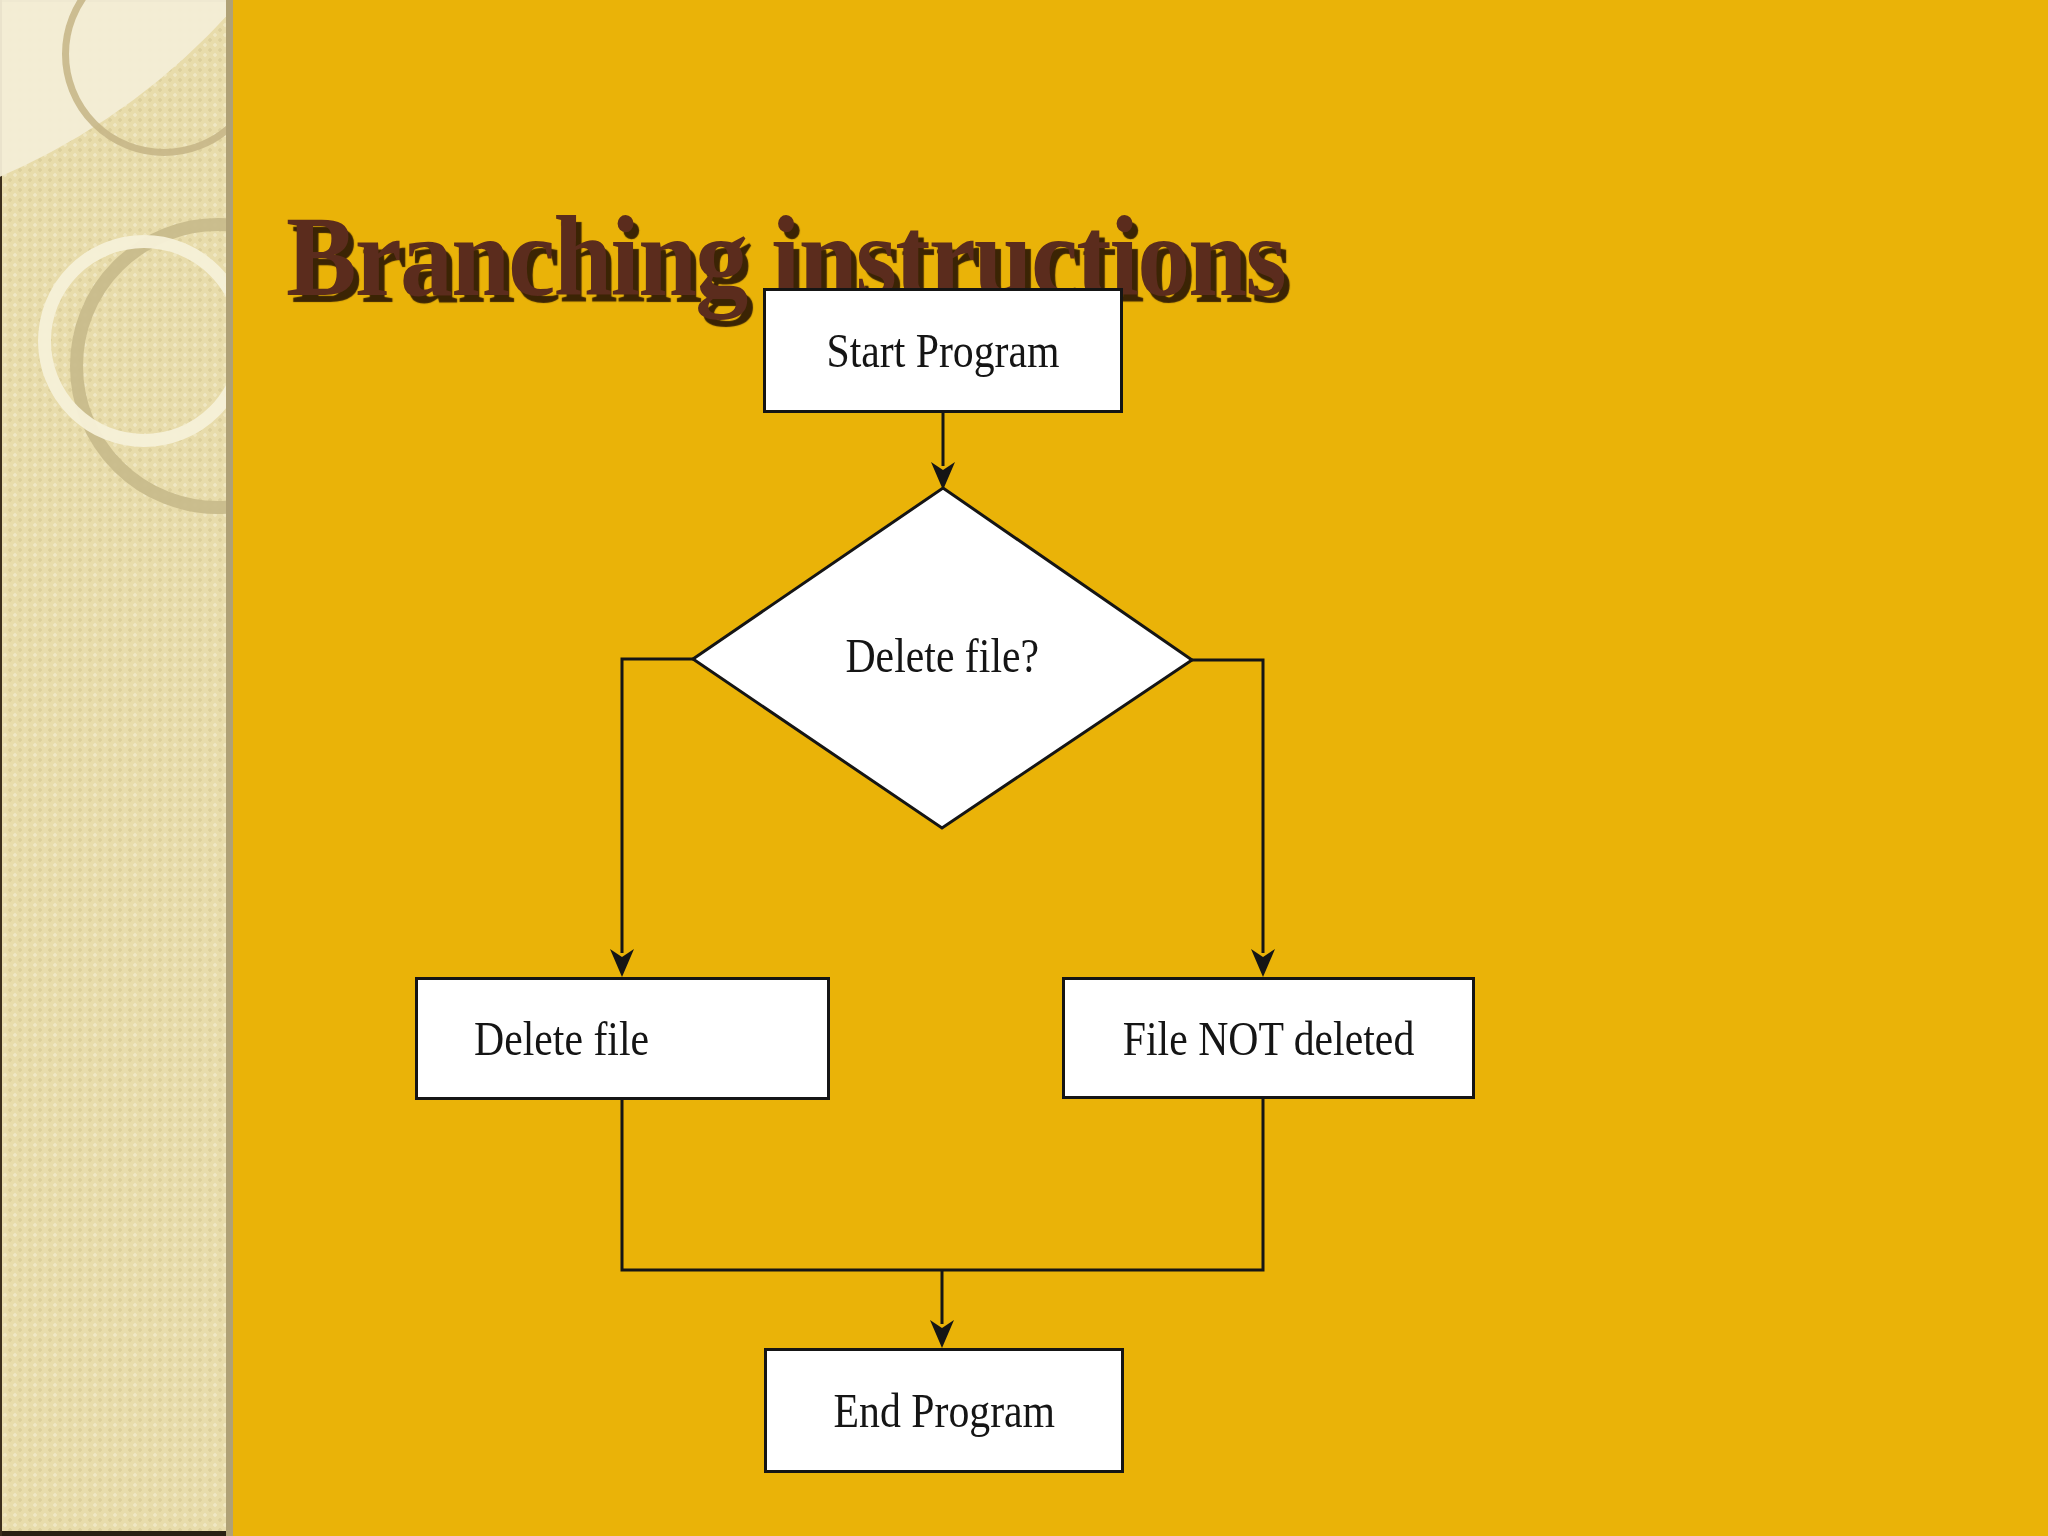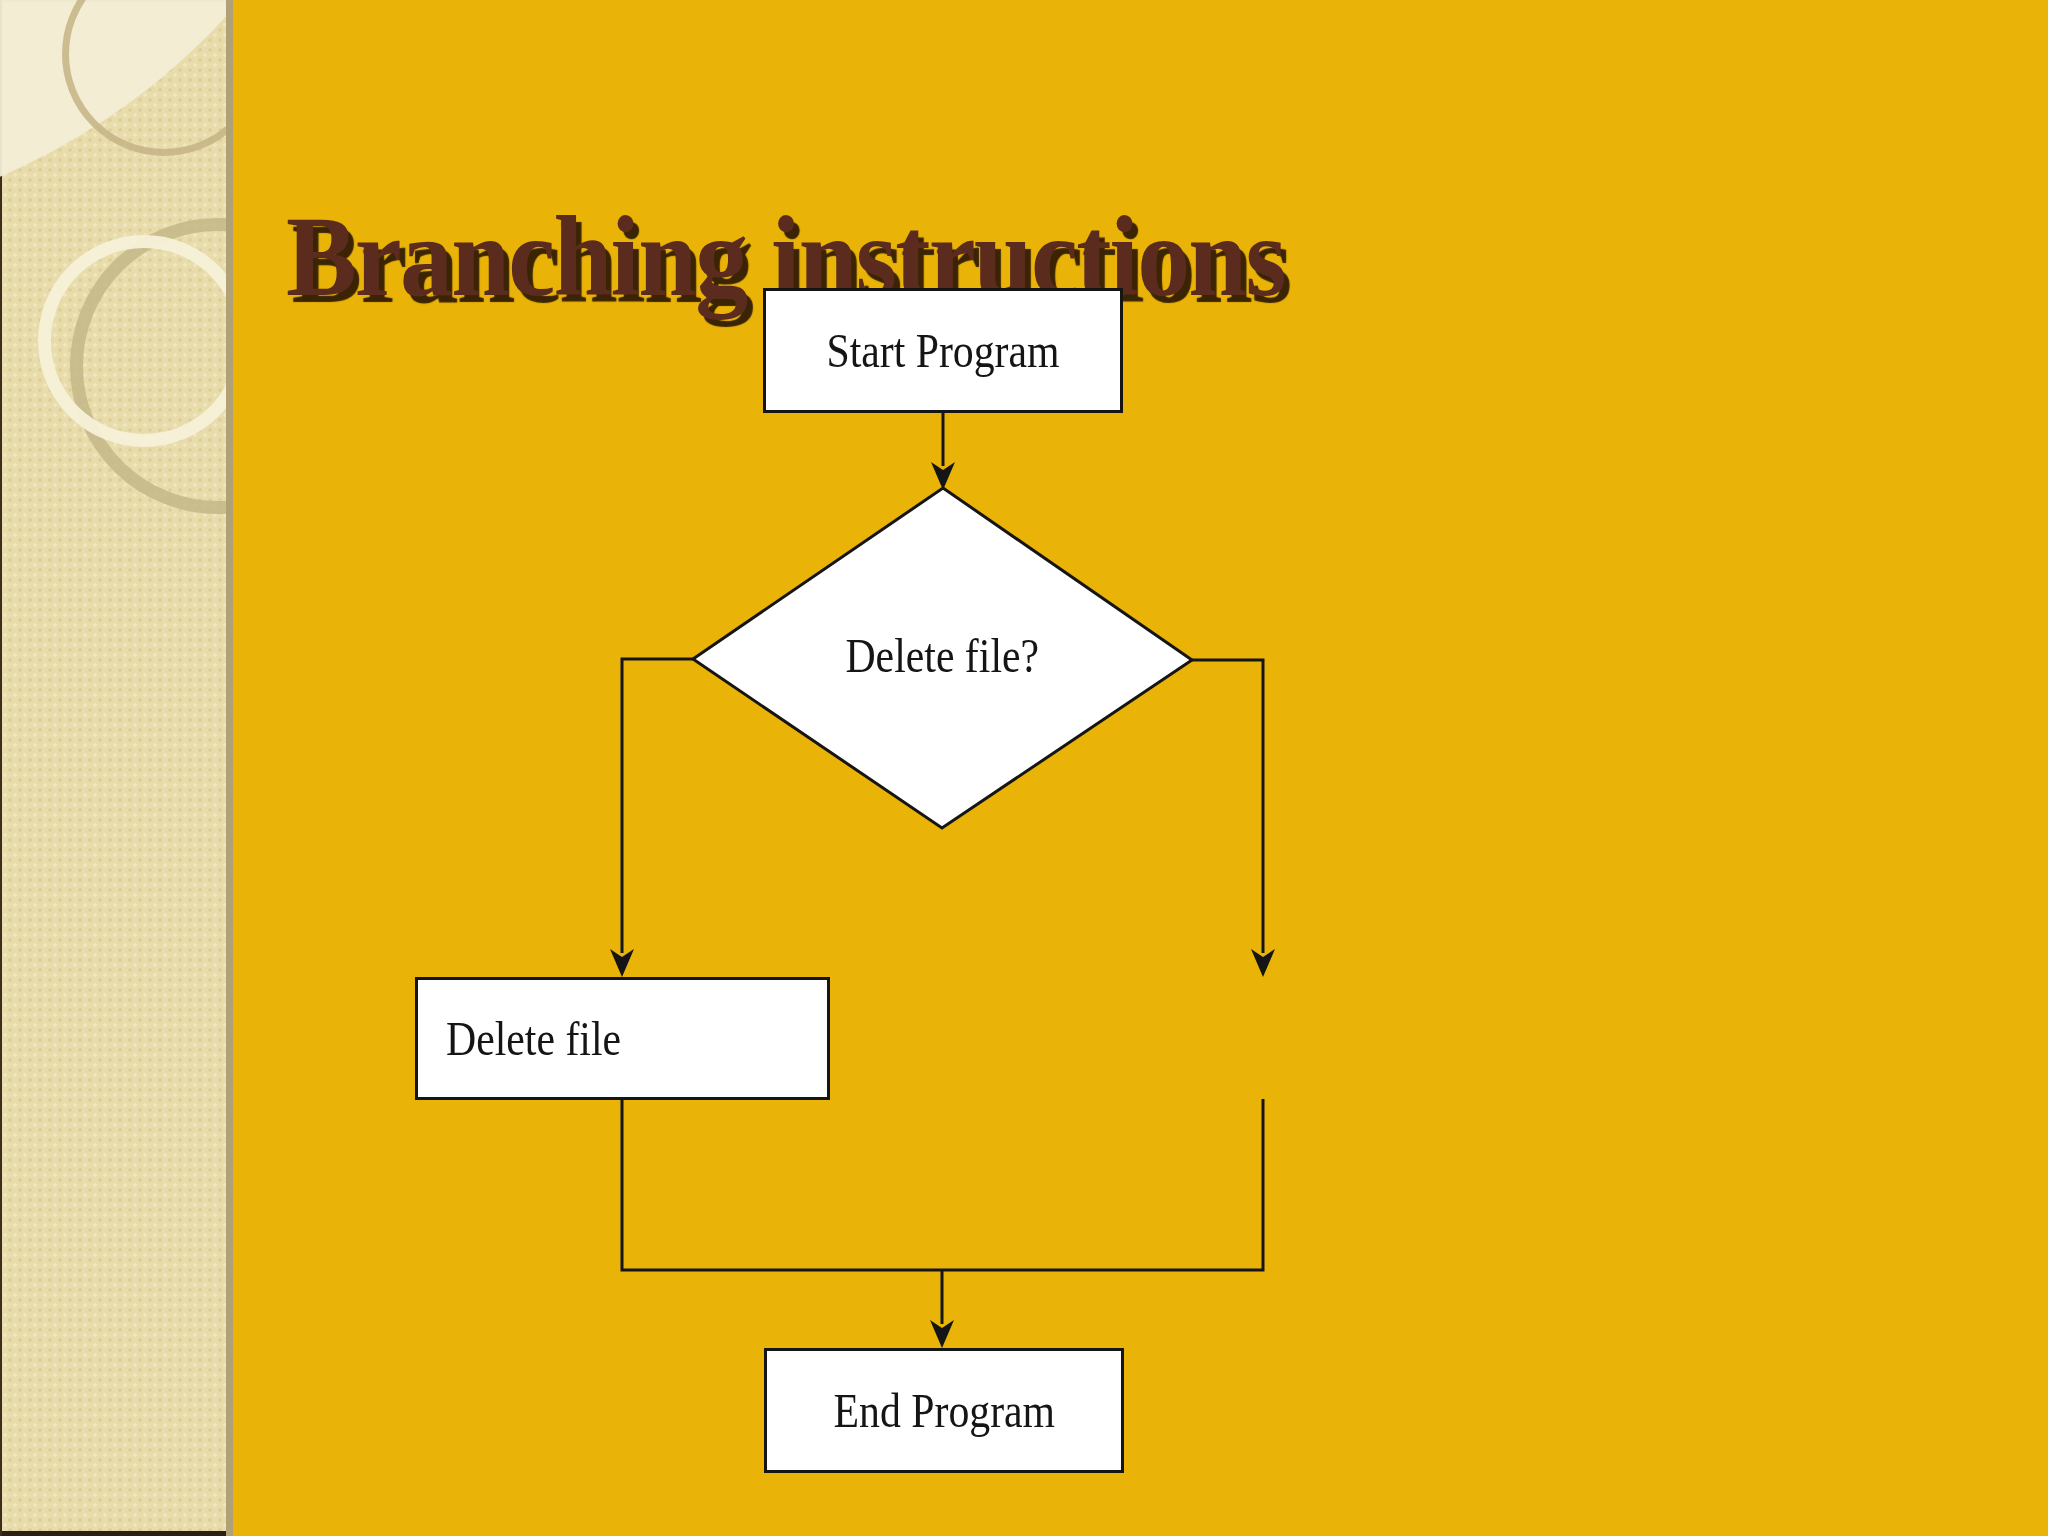--- a/index.html
+++ b/index.html
@@ -60,21 +60,21 @@
     background:#ffffff;
     border:3px solid #151515;
     box-sizing:border-box;
     display:flex;align-items:center;justify-content:center;
     color:#151515;
     font-size:48px;
     white-space:nowrap;
   }
   .node-label{transform:scaleX(0.87);transform-origin:center center;}
   .node-start{left:763px;top:288px;width:360px;height:125px;}
-  .node-delete{left:415px;top:977px;width:415px;height:123px;justify-content:flex-start;padding-left:28px;}
+  .node-delete{left:415px;top:977px;width:415px;height:123px;justify-content:flex-start;padding-left:56px;}
   .node-delete .node-label{transform-origin:left center;}
   .node-notdeleted{left:1062px;top:977px;width:413px;height:122px;}
   .node-end{left:764px;top:1348px;width:360px;height:125px;text-align:right;}
   .decision-label{
     position:absolute;left:762px;top:628px;width:360px;height:60px;
     display:flex;align-items:flex-start;justify-content:center;
     color:#151515;font-size:48px;white-space:nowrap;
   }
 </style>
 </head>
@@ -116,19 +116,22 @@
     </div>
 
     <div class="decision-label">
       <span class="node-label">Delete file?</span>
     </div>
 
     <div class="node node-delete">
       <span class="node-label">Delete file</span>
     </div>
 
+    <div class="node node-notdeleted">
+      <span class="node-label">File NOT deleted</span>
+    </div>
 
     <div class="node node-end">
       <span class="node-label">End Program</span>
     </div>
 
   </div>
 </div>
 
 </body></html>

